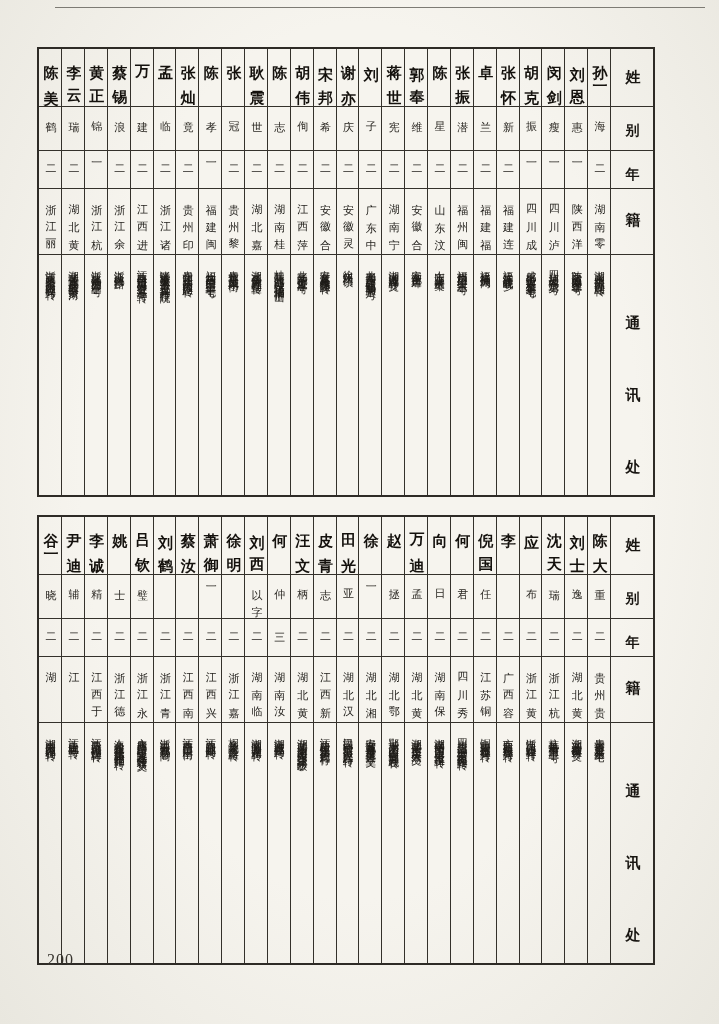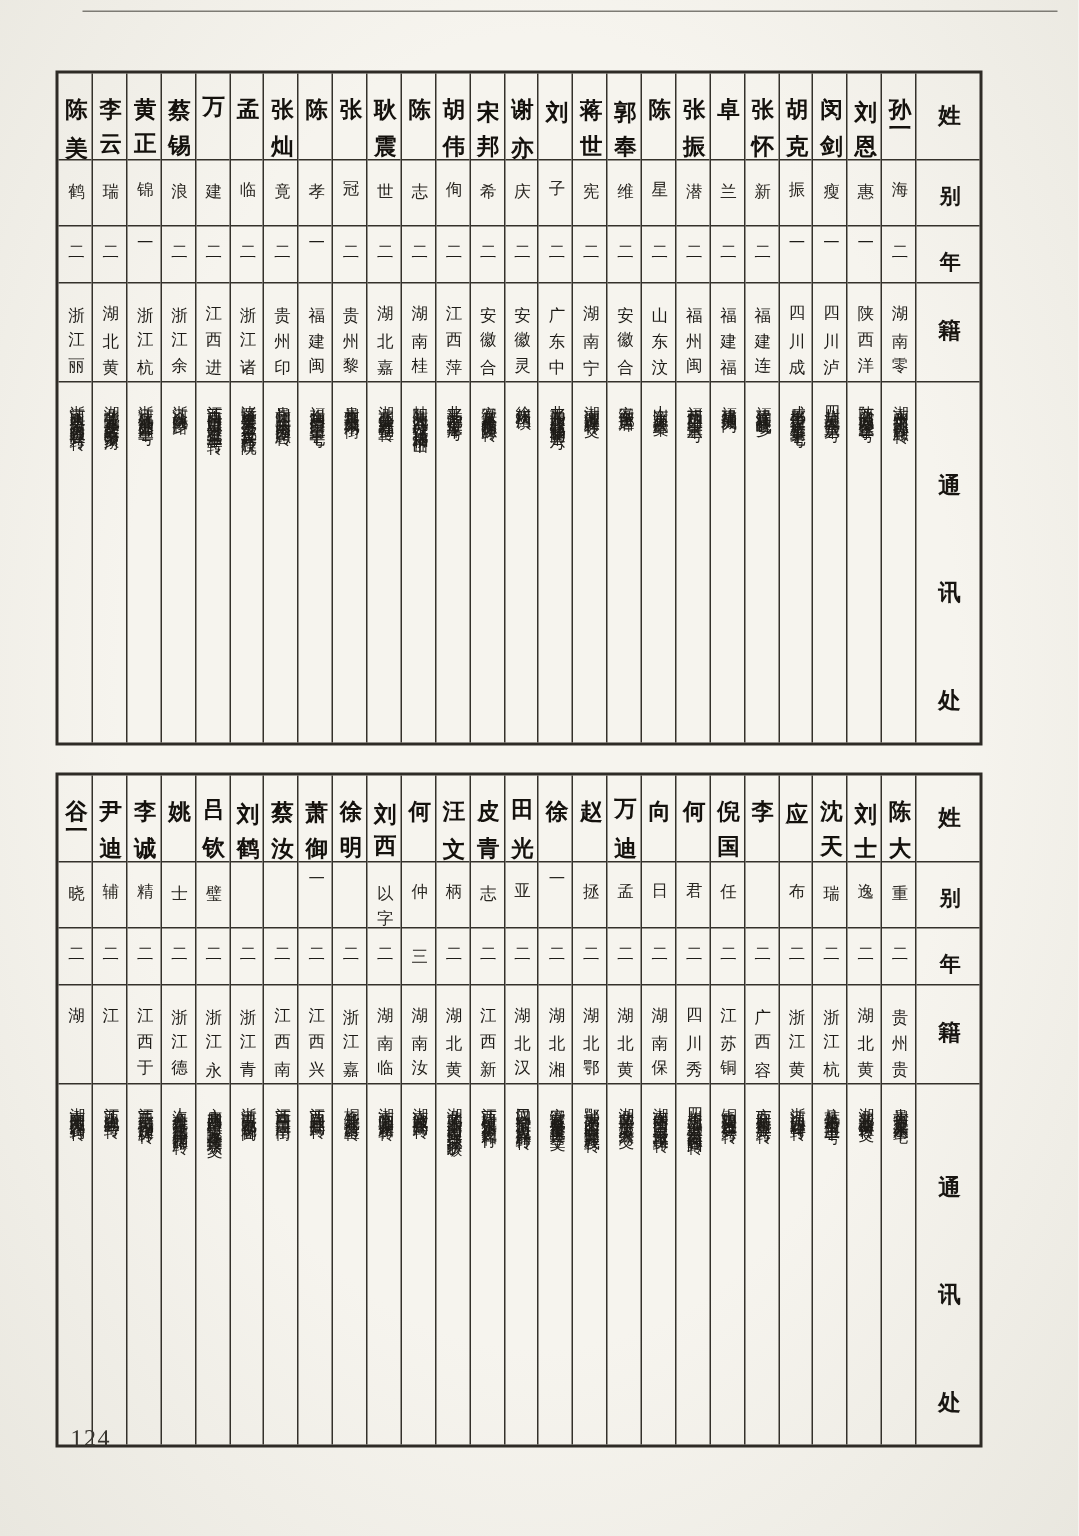--- a/index.html
+++ b/index.html
@@ -462,13 +462,13 @@
     <div class="cell cell-name spread">谷一心</div>
     <div class="cell cell-alias spread">晓岚</div>
     <div class="cell cell-age spread">二四</div>
     <div class="cell cell-native spread">湖南</div>
     <div class="cell cell-address">湖南耒阳城内谷祠转</div>
   </div>
 </section>
 
 </div>
 
-<div class="page-num">124</div>
+<div class="page-num">200</div>
 
 </body></html>

